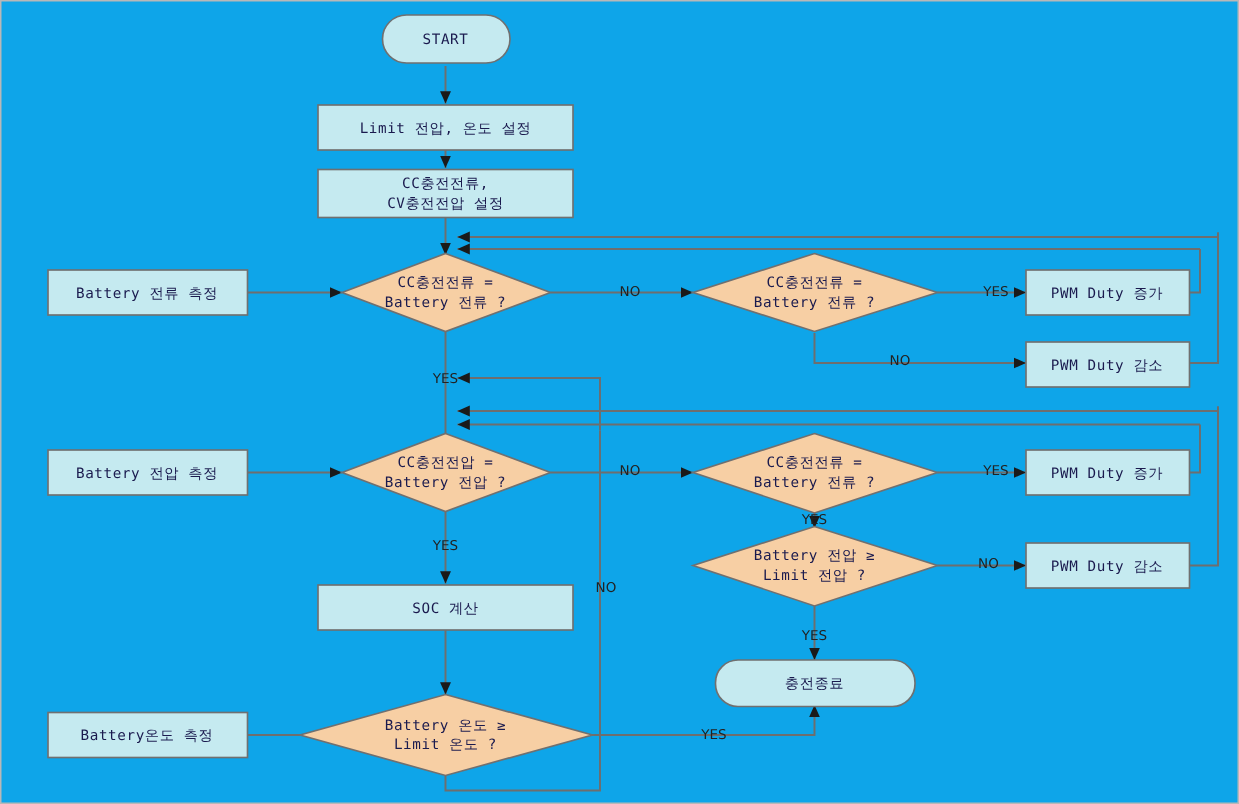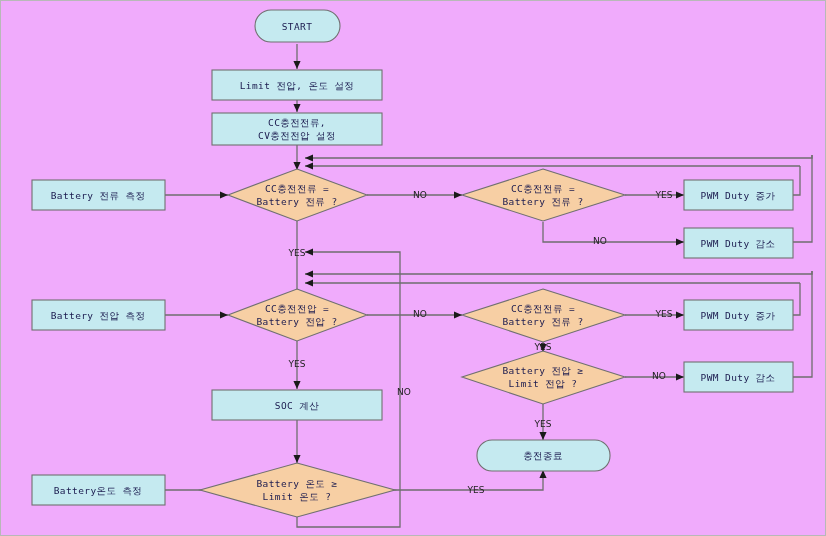--- a/index.html
+++ b/index.html
@@ -1,17 +1,17 @@
 <!DOCTYPE html>
 <html><head>
 <meta charset="utf-8">
 <style>
   html,body{margin:0;padding:0;background:#ffffff;}
   body{font-family:"DejaVu Sans","Liberation Sans",sans-serif;}
-  #page{position:relative;width:826px;height:536px;background:#f0abfc;overflow:hidden;}
+  #page{position:relative;width:826px;height:536px;background:#0ea5e9;overflow:hidden;}
   #flow{position:absolute;left:0;top:0;width:826px;height:536px;}
   .node-label{
     font-family:"DejaVu Sans Mono","Liberation Mono",monospace;
     font-size:9.5px;
     fill:#1a1a4e;
     text-anchor:middle;
     dominant-baseline:middle;
     letter-spacing:0.4px;
   }
   .edge-label{

